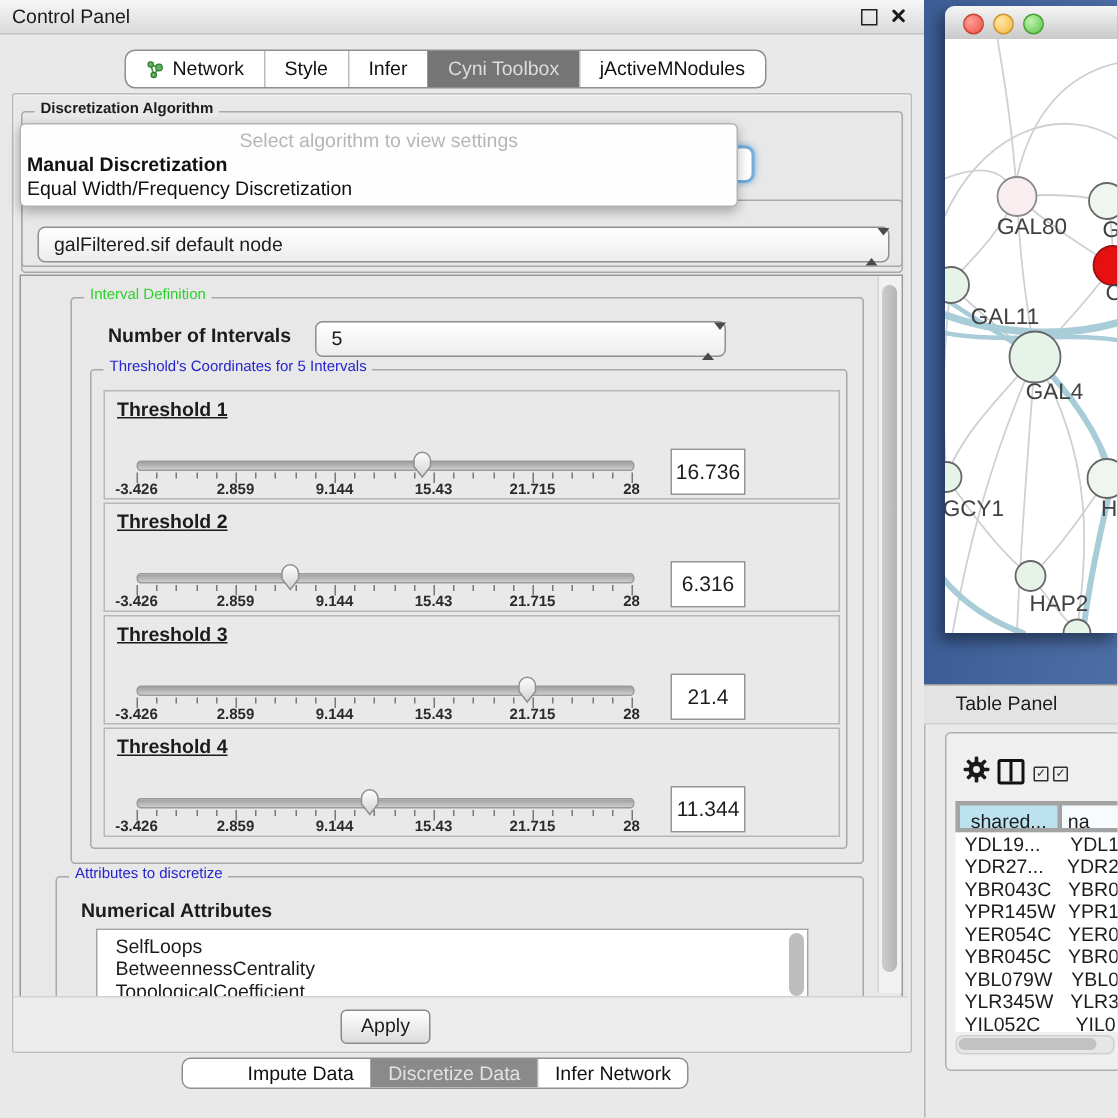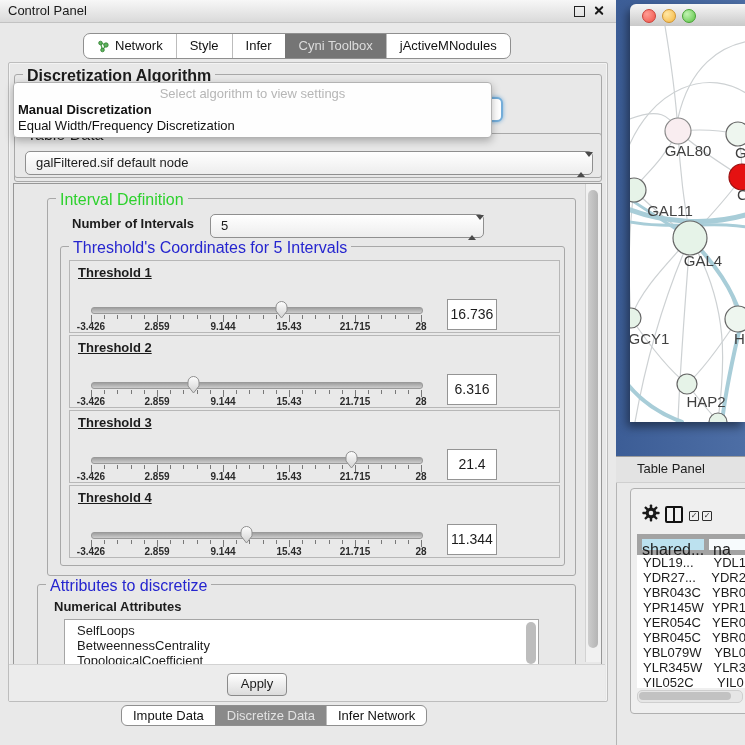--- a/index.html
+++ b/index.html
@@ -19,21 +19,21 @@
   .x-icon::after{transform:rotate(-45deg);}
 
   #top-tabbar{left:83px;top:33px;height:24px;display:flex;background:#fff;border:1px solid #8f8f8f;border-radius:7px;overflow:hidden;}
   #top-tabbar .tab{font-size:13px;line-height:24px;padding:0 13px;color:#111;display:flex;align-items:center;gap:5px;border-left:1px solid #bcbcbc;}
   #top-tabbar .tab:first-child{border-left:none;}
   #top-tabbar .tab.active{background:#757575;color:#dcdcdc;border-left-color:#757575;}
 
   #outer-panel{left:8px;top:62px;width:598px;height:638px;background:#e8e8e8;border:1px solid #bdbdbd;border-radius:2px;box-shadow:inset 0 0 0 1px #f3f3f3;}
 
   .group{position:absolute;border:1px solid #a8a8a8;border-radius:3px;}
-  .group > .gtitle{position:absolute;top:-8px;left:8px;background:#e8e8e8;padding:0 4px;font-size:16px;}
+  .group > .gtitle{position:absolute;top:-8px;left:8px;background:#e8e8e8;padding:0 4px;font-size:10px;}
   .gtitle.green{color:#2dd12d;}
   .gtitle.blue{color:#2525cf;}
   .gtitle.dark{color:#1c1c1c;font-weight:bold;}
 
   #algo-group{left:14px;top:74px;width:586px;height:102px;}
   #algo-combo-frag{left:455px;top:97px;width:44px;height:21px;background:#fff;border:2px solid #74add9;border-radius:6px;box-shadow:0 0 4px #74add9;z-index:5;}
 
   #algo-popup{left:13px;top:82px;width:477px;height:54px;background:#fefefe;border:1px solid #b3b3b3;border-radius:4px;box-shadow:0 3px 8px rgba(0,0,0,.28);z-index:50;}
   #algo-popup .hint{position:absolute;left:0;right:0;top:3px;text-align:center;font-size:13px;color:#b6b6b6;}
   #algo-popup .pitem{position:absolute;left:4px;font-size:13px;color:#111;white-space:nowrap;}
@@ -67,42 +67,42 @@
   .attr-item{font-size:13px;line-height:15px;padding-left:12px;color:#1c1c1c;white-space:nowrap;}
   #attr-list .vthumb{position:absolute;right:2px;top:2px;width:10px;height:42px;background:#bdbdbd;border-radius:5px;}
   #main-vscroll{position:absolute;right:0;top:0;width:15px;height:478px;background:#f1f1f1;border-left:1px solid #d2d2d2;}
   #main-vscroll .vthumb{position:absolute;left:2px;top:6px;width:10px;height:458px;background:linear-gradient(90deg,#cdcdcd,#b4b4b4);border-radius:5px;}
 
   #apply-strip{left:9px;top:664px;width:596px;height:36px;background:#ececec;border-top:1px solid #d2d2d2;}
   #apply-btn{position:absolute;left:218px;top:8px;width:58px;height:21px;background:linear-gradient(#ffffff,#dcdcdc);border:1px solid #8a8a8a;border-radius:4px;font-size:13px;text-align:center;line-height:20px;}
 
   #bottom-tabbar{left:121px;top:705px;height:19px;display:flex;background:#fff;border:1px solid #8f8f8f;border-radius:6px;overflow:hidden;}
   #bottom-tabbar .tab{font-size:13px;line-height:19px;padding:0 11px;color:#111;border-left:1px solid #bcbcbc;}
-  #bottom-tabbar .tab:first-child{border-left:none;}
+  #bottom-tabbar .tab:first-child{border-left:none;margin-left:32px;}
   #bottom-tabbar .tab.active{background:#8a8a8a;color:#e2e2e2;border-left-color:#8a8a8a;}
 
   
   #desktop{left:616px;top:0;width:129px;height:456px;background:linear-gradient(90deg,#3c5d96,#4d6ea5);}
   #net-window{left:630px;top:4px;width:115px;height:418px;border-radius:6px 0 0 0;overflow:hidden;box-shadow:-3px 5px 10px rgba(0,0,0,.45);}
   #nw-titlebar{position:absolute;left:0;top:0;width:115px;height:22px;background:linear-gradient(#f6f6f6,#c9c9c9);border-bottom:1px solid #9a9a9a;}
   .light{position:absolute;top:5px;width:12px;height:12px;border-radius:50%;}
   .light.red{left:12px;background:radial-gradient(circle at 4px 4px,#ff9d95,#ef5349);border:1px solid #ca4138;}
   .light.yellow{left:32px;background:radial-gradient(circle at 4px 4px,#ffe7a5,#f5b63e);border:1px solid #cf9430;}
   .light.green{left:52px;background:radial-gradient(circle at 4px 4px,#c1f3b2,#5bc344);border:1px solid #46a233;}
   #nw-canvas{position:absolute;left:0;top:22px;width:115px;height:396px;background:#fff;}
 
   #tablepanel-bar{left:616px;top:456px;width:129px;height:25px;background:#e3e3e3;border-top:1px solid #9c9c9c;border-bottom:1px solid #cfcfcf;}
   #tablepanel-bar .title{position:absolute;left:21px;top:4px;font-size:13px;color:#1c1c1c;}
   #tablebox{left:630px;top:488px;width:115px;height:224px;background:#efefef;border:1px solid #b0b0b0;border-radius:4px 0 0 4px;}
   #tb-toolbar{position:absolute;left:0;top:0;width:115px;height:44px;}
   #col-icon{position:absolute;left:34px;top:17px;width:14px;height:13px;border:2px solid #111;border-radius:2px;}
   #col-icon::after{content:"";position:absolute;left:5.5px;top:0;width:2px;height:13px;background:#111;}
   .chk{position:absolute;top:22px;width:8px;height:8px;border:1.5px solid #2e2e2e;border-radius:1px;font-size:8px;line-height:8px;text-align:center;color:#2e2e2e;}
   #tb-header{position:absolute;left:6px;top:45px;height:21px;width:130px;display:flex;}
-  .hcell{font-size:16px;line-height:21px;text-align:center;border:5px solid #a3a3a3;box-sizing:border-box;}
+  .hcell{font-size:13px;line-height:21px;text-align:center;border:3px solid #a3a3a3;box-sizing:border-box;}
   .hcell.c1{width:72px;background:#bce1ef;}
   .hcell.c2{width:60px;background:#f7fbfd;border-left:none;text-align:left;padding-left:4px;}
   #tb-rows{position:absolute;left:6px;top:66px;width:109px;height:133px;background:#fff;overflow:hidden;}
   .trow{height:15px;display:flex;font-size:13px;line-height:15px;}
   .trow .c1{width:70px;padding-left:6px;white-space:nowrap;overflow:hidden;}
   .trow .c2{padding-left:4px;white-space:nowrap;}
   #tb-hscroll{position:absolute;left:6px;top:201px;width:104px;height:11px;background:#e6e6e6;border:1px solid #cfcfcf;border-radius:5px;}
   #tb-hscroll .hthumb{position:absolute;left:1px;top:1px;width:92px;height:8px;background:#c2c2c2;border-radius:4px;}
 </style>
 </head>

